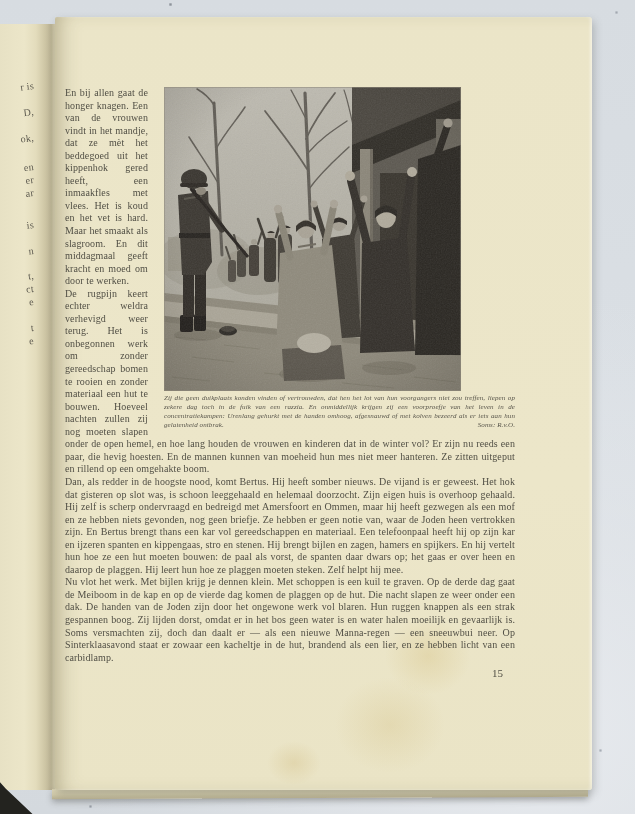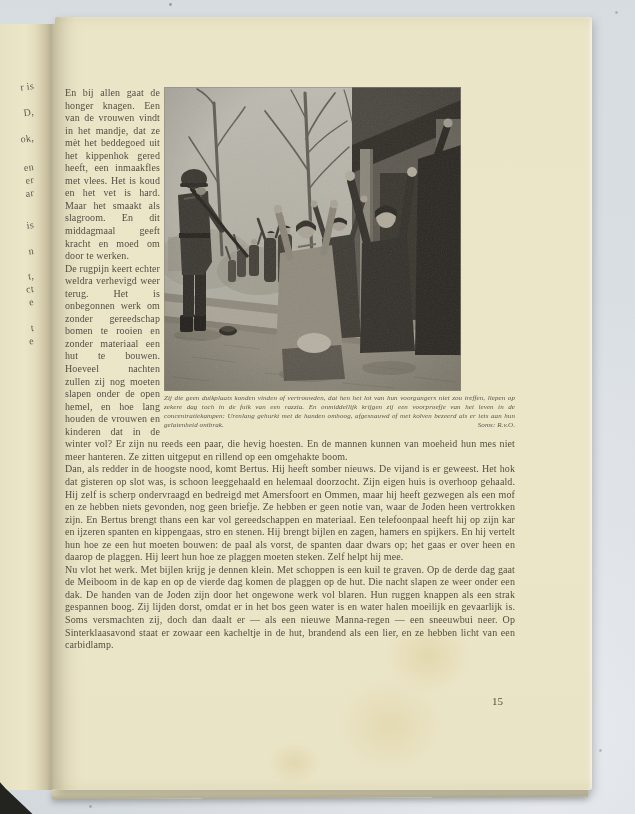--- a/index.html
+++ b/index.html
@@ -52,29 +52,29 @@
   .stain.s2{left:280px;top:660px;width:110px;height:96px;
     background:radial-gradient(closest-side, rgba(190,158,70,.16), rgba(190,158,70,0));}
   .stain.s3{left:212px;top:724px;width:54px;height:44px;
     background:radial-gradient(closest-side, rgba(186,152,66,.18), rgba(186,152,66,0));}
   .content{
     position:absolute;left:10px;top:70px;width:450px;
     color:#514f45;font-size:10px;line-height:12.55px;
     text-align:justify;letter-spacing:0.1px;
   }
   .content p{margin:0;}
-  figure.photo-fig{float:right;width:351px;margin:0 0 3px 4px;}
+  figure.photo-fig{float:right;width:351px;margin:0 0 3px 16px;}
   .photo-wrap{width:297px;height:304px;line-height:0;}
   figcaption{
     position:relative;margin-top:3px;
     font-style:italic;font-size:7px;line-height:9px;
     color:#57544a;text-align:justify;letter-spacing:0.1px;
   }
   .credit{position:absolute;right:0;bottom:0;font-style:italic;}
-  .page-number{position:absolute;right:89px;top:678px;font-size:11px;color:#514f45;}
+  .page-number{position:absolute;right:89px;top:650px;font-size:11px;color:#514f45;}
 </style>
 </head>
 <body>
 
 <div class="scene">
   <div class="specks"></div>
 
   <div class="left-page">
     <span class="frag" style="top:58px">r is</span>
     <span class="frag" style="top:84px">D,</span>

